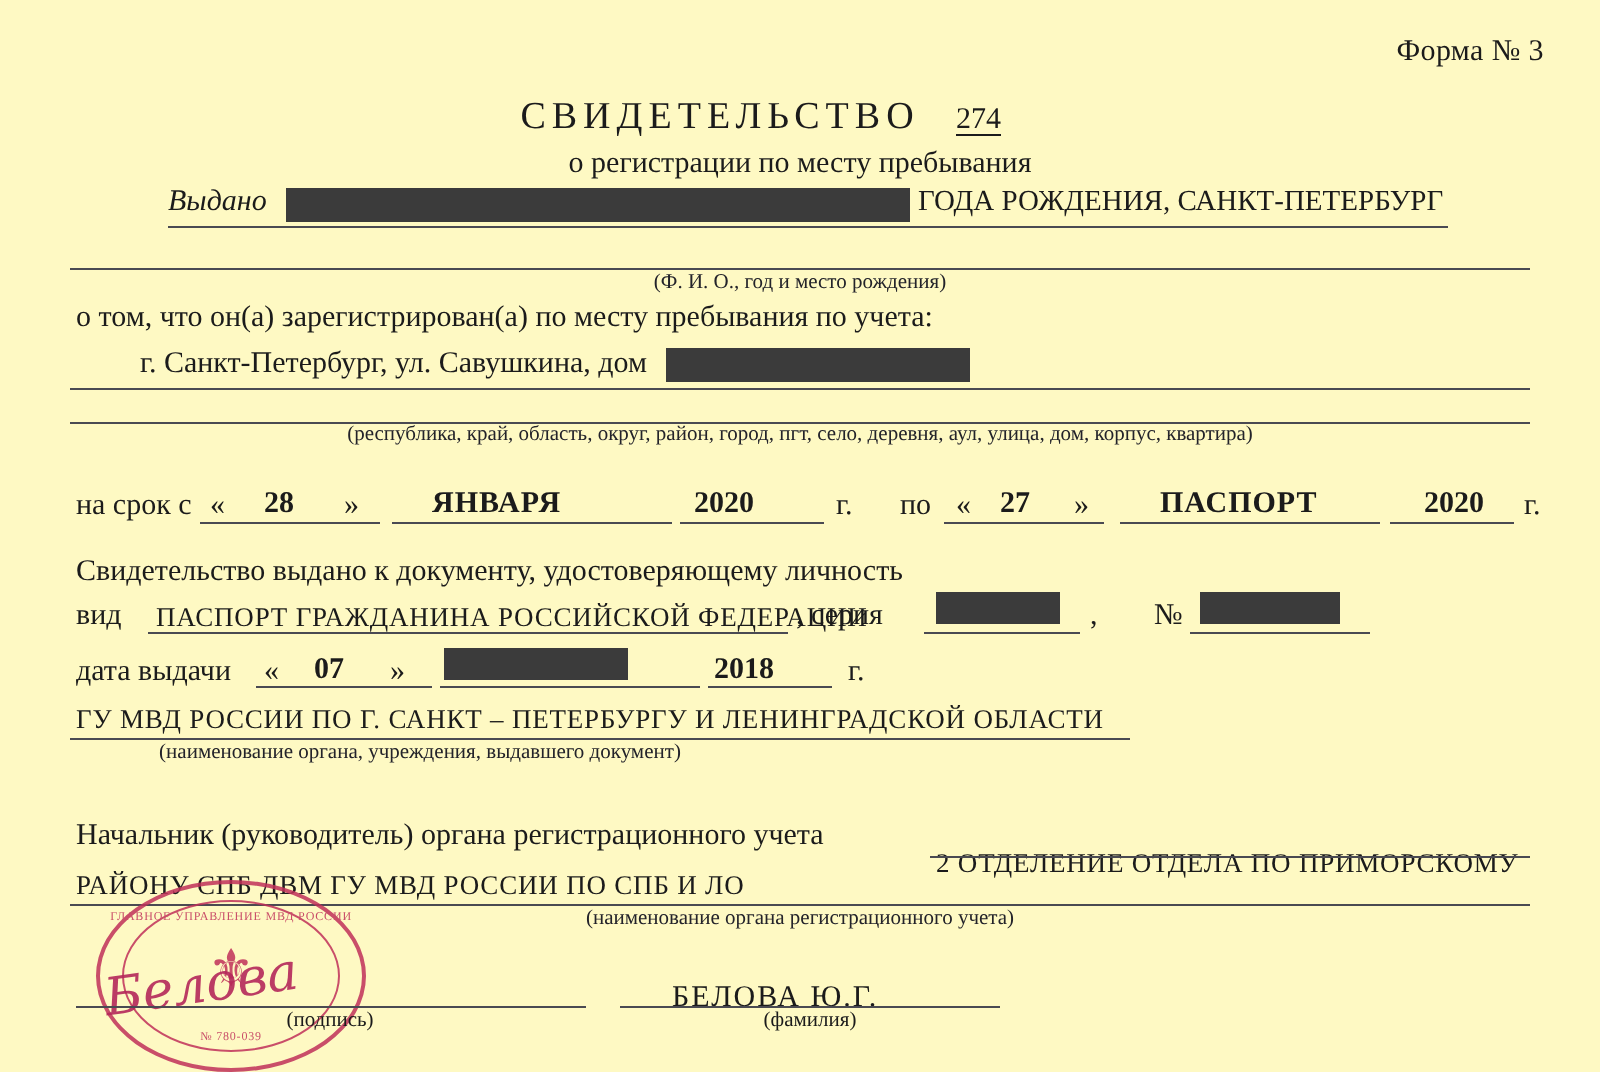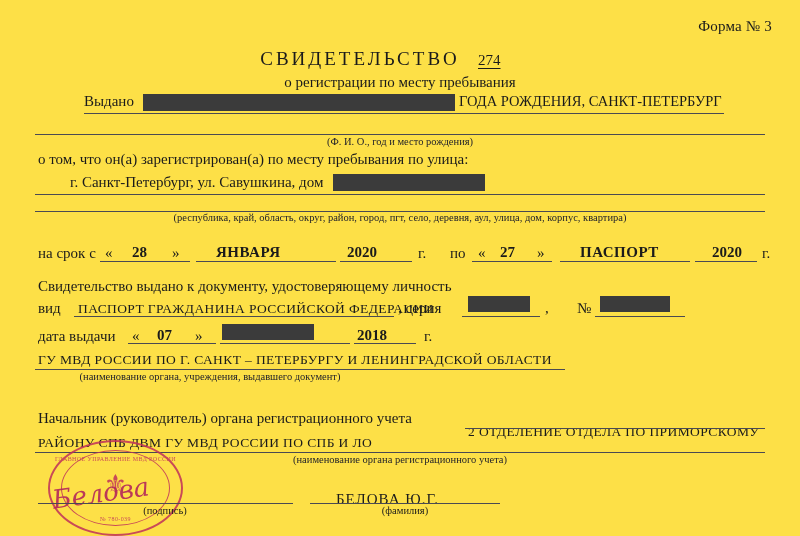--- a/index.html
+++ b/index.html
@@ -12,21 +12,21 @@
     height: 536px;
     overflow: hidden;
     font-family: "Liberation Serif", serif;
     color: #1b1b1b;
     position: relative;
   }
   .page {
     position: relative;
     width: 800px;
     height: 536px;
-    background: #fde047;
+    background: #fef9c3;
   }
   .form-no {
     position: absolute;
     top: 18px;
     right: 28px;
     font-size: 15px;
     letter-spacing: 0.2px;
   }
   .title-block {
     position: absolute;
@@ -152,29 +152,29 @@
 <div class="page">
 
   <div class="form-no">Форма № 3</div>
 
   <div class="title-block">
     <span class="title-main">СВИДЕТЕЛЬСТВО</span>
   </div>
   <div class="title-number">274</div>
   <div class="title-sub">о регистрации по месту пребывания</div>
 
-  <div class="row" style="left:84px; top:93px;">Выдано</div>
+  <div class="row" style="left:84px; top:93px;font-style:italic;">Выдано</div>
   <div class="redact" style="left:143px; top:94px; width:312px; height:17px;"></div>
   <div class="row" style="left:459px; top:93px; font-size:14.5px;">ГОДА РОЖДЕНИЯ, САНКТ-ПЕТЕРБУРГ</div>
   <div class="rule" style="left:84px; top:113px; width:640px;"></div>
 
   <div class="rule" style="left:35px; top:134px; width:730px;"></div>
   <div class="caption" style="top:136px;">(Ф. И. О., год и место рождения)</div>
 
-  <div class="row" style="left:38px; top:151px;">о том, что он(а) зарегистрирован(а) по месту пребывания по улица:</div>
+  <div class="row" style="left:38px; top:151px;">о том, что он(а) зарегистрирован(а) по месту пребывания по учета:</div>
 
   <div class="row" style="left:40px; top:174px;margin-left:30px;">г. Санкт-Петербург, ул. Савушкина, дом</div>
   <div class="redact" style="left:333px; top:174px; width:152px; height:17px;"></div>
   <div class="rule" style="left:35px; top:194px; width:730px;"></div>
   <div class="rule" style="left:35px; top:211px; width:730px;"></div>
   <div class="caption" style="top:212px;">(республика, край, область, округ, район, город, пгт, село, деревня, аул, улица, дом, корпус, квартира)</div>
 
   <div class="row" style="left:38px; top:245px;">на срок с</div>
   <div class="row" style="left:105px; top:245px;">«</div>
   <div class="row" style="left:132px; top:244px; font-weight:bold;">28</div>

